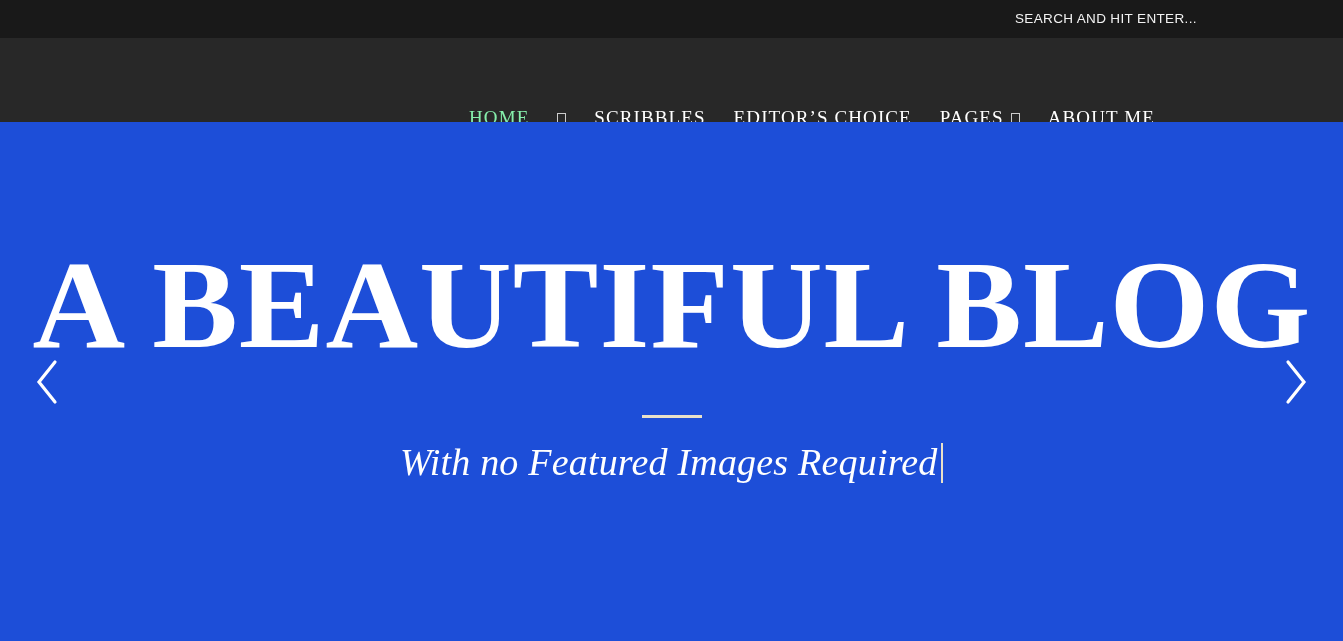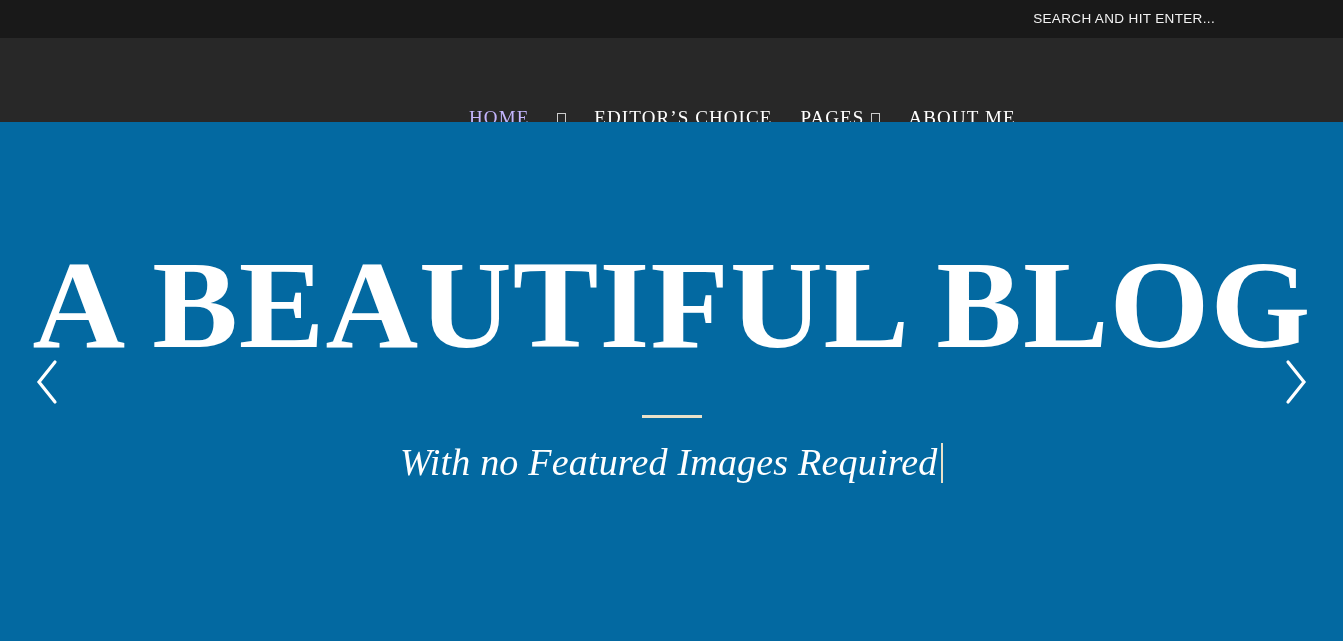--- a/index.html
+++ b/index.html
@@ -40,21 +40,21 @@
   }
   .search-input {
     background:transparent;
     border:none;
     outline:none;
     color:#ffffff;
     font-family:"Liberation Sans", sans-serif;
     font-size:13.5px;
     letter-spacing:0.35px;
     text-transform:uppercase;
-    text-align:right;
+    text-align:left;
     width:200px;
     padding:0;
     line-height:38px;
   }
   .search-input::placeholder {
     color:#f2f2f2;
     opacity:1;
   }
 
   
@@ -118,39 +118,39 @@
     cursor:pointer;
   }
   .nav-label {
     color:#ffffff;
     font-family:"Liberation Serif", serif;
     font-size:19px;
     letter-spacing:1.1px;
     text-transform:uppercase;
     line-height:84px;
   }
-  .nav-item.active .nav-label { color:#c4b5fd; }
+  .nav-item.active .nav-label { color:#86efac; }
 
   .caret-box {
     display:inline-block;
     width:9px;
     height:13px;
     border:1.5px solid #cccccc;
     background:transparent;
     position:relative;
     top:1px;
   }
 
   
   .hero {
     position:absolute;
     top:122px; left:0;
     width:1343px;
     height:519px;
-    background:#0369a1;
+    background:#1d4ed8;
     overflow:hidden;
   }
 
   .hero-inner {
     position:absolute;
     top:0; left:0;
     width:1343px;
     height:519px;
     display:flex;
     flex-direction:column;
@@ -238,20 +238,23 @@
 
       <a class="nav-item active" href="#">
         <span class="nav-label">HOME</span>
       </a>
 
       <a class="nav-item" href="#">
         <span class="caret-box"></span>
       </a>
 
 
+      <a class="nav-item" href="#">
+        <span class="nav-label">SCRIBBLES</span>
+      </a>
 
       <a class="nav-item" href="#">
         <span class="nav-label">EDITOR’S CHOICE</span>
       </a>
 
       <a class="nav-item" href="#">
         <span class="nav-label">PAGES</span>
         <span class="caret-box"></span>
       </a>
 

